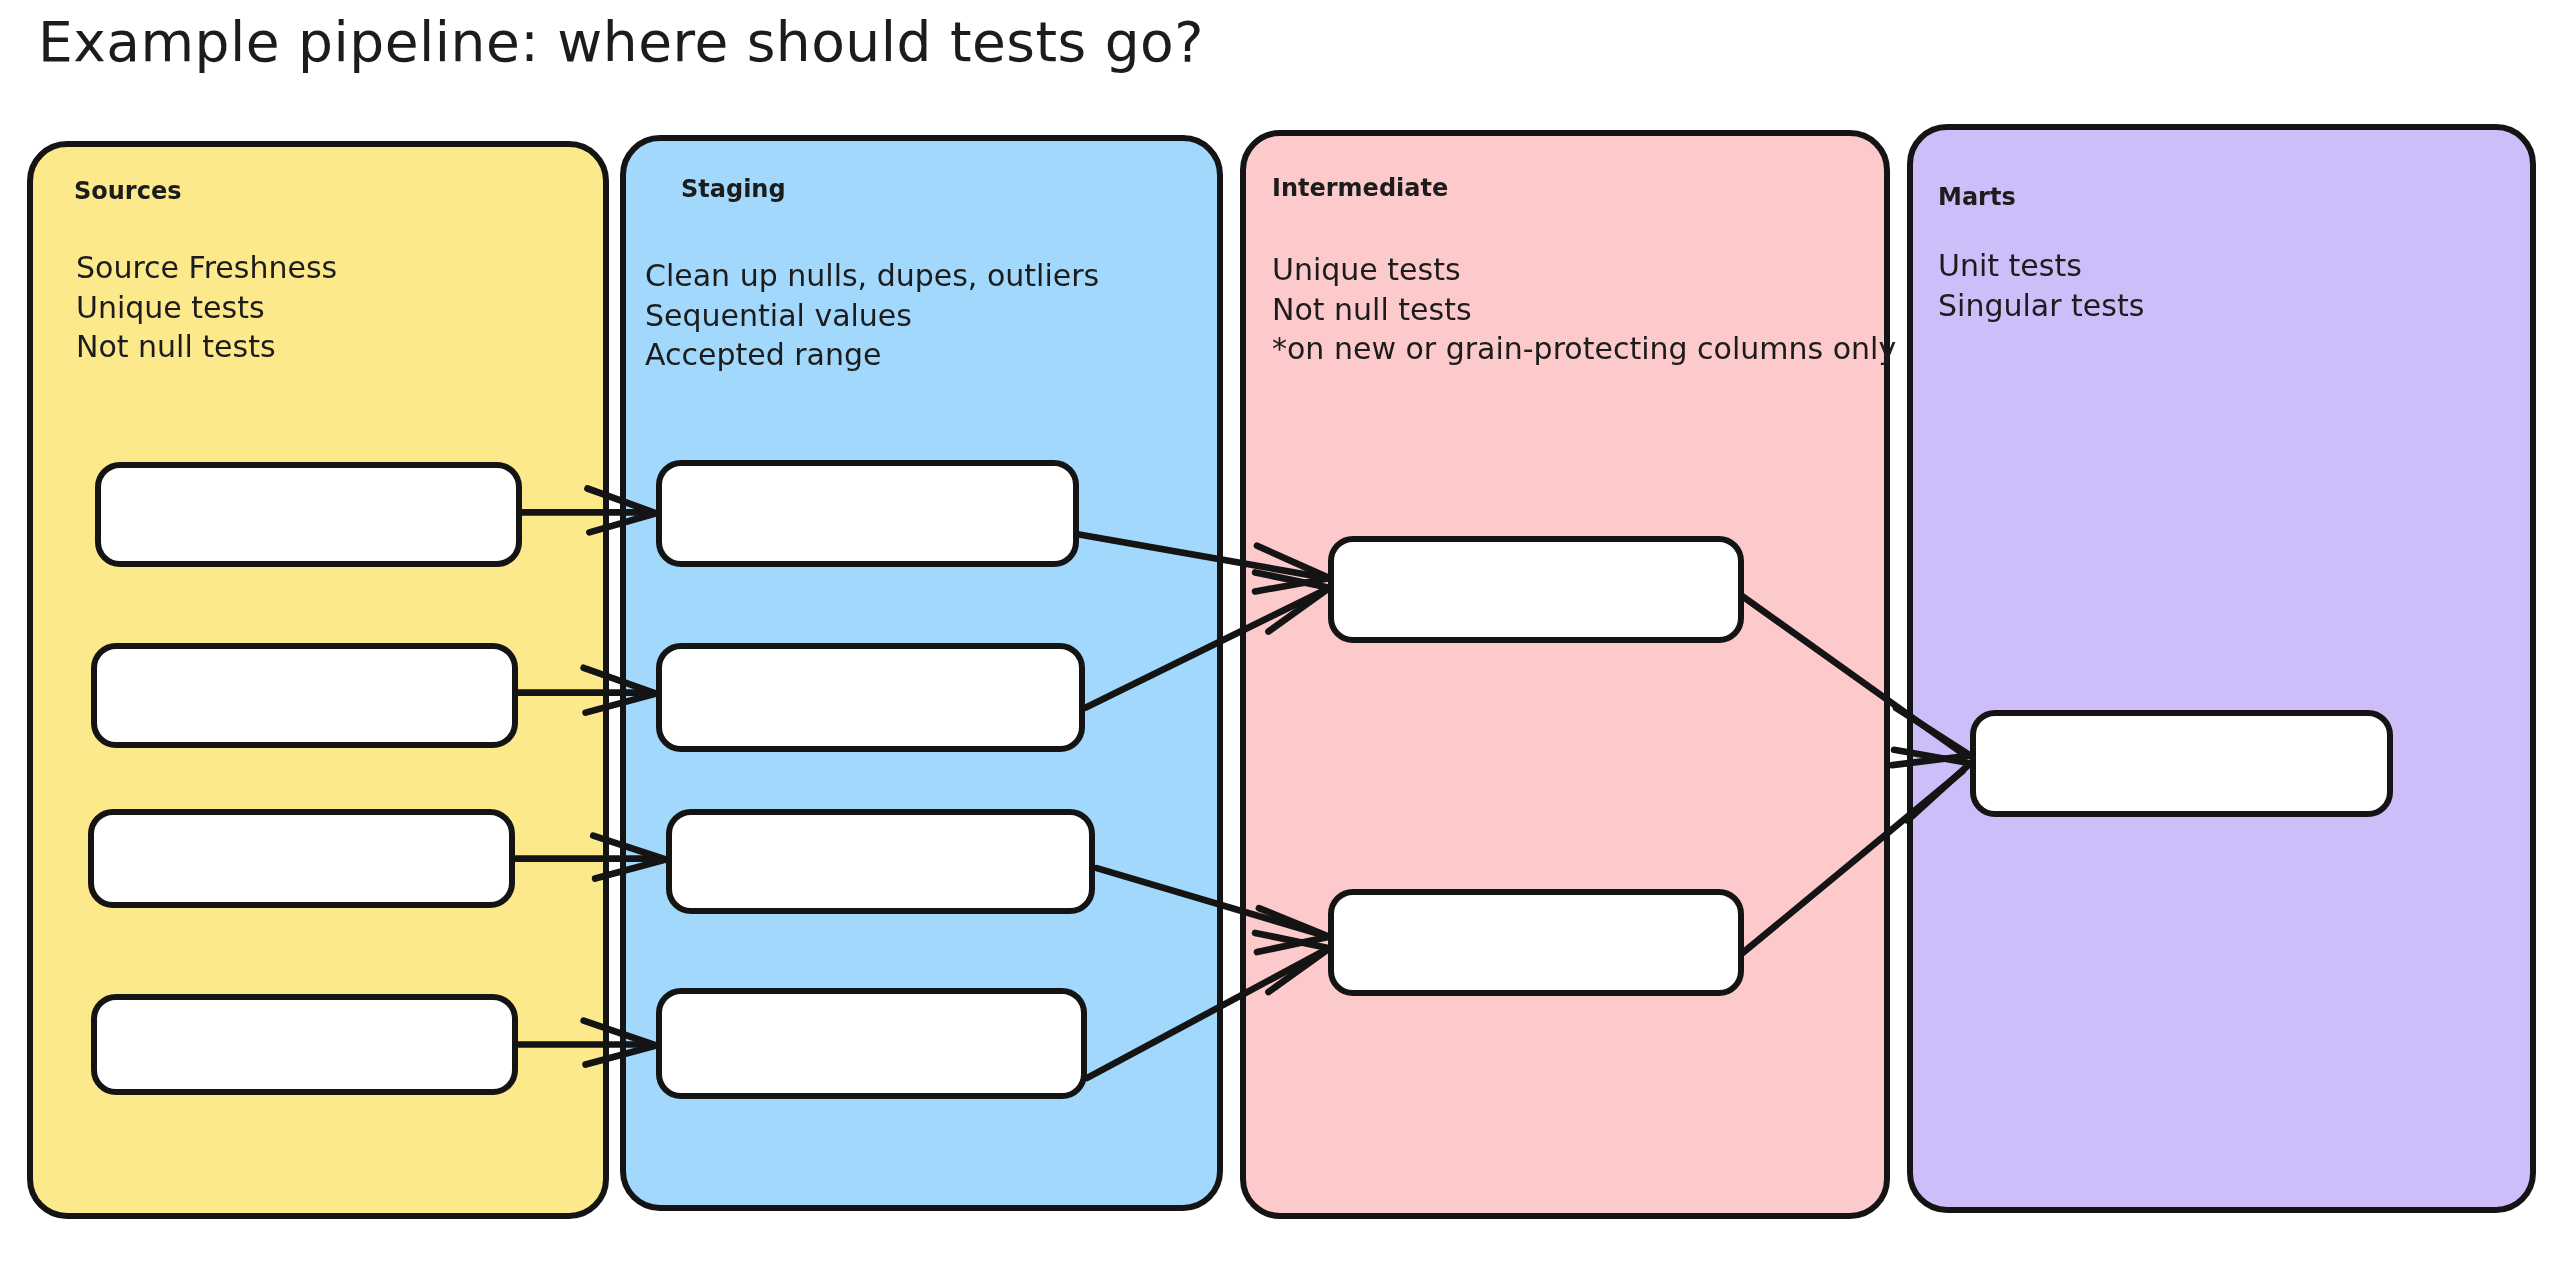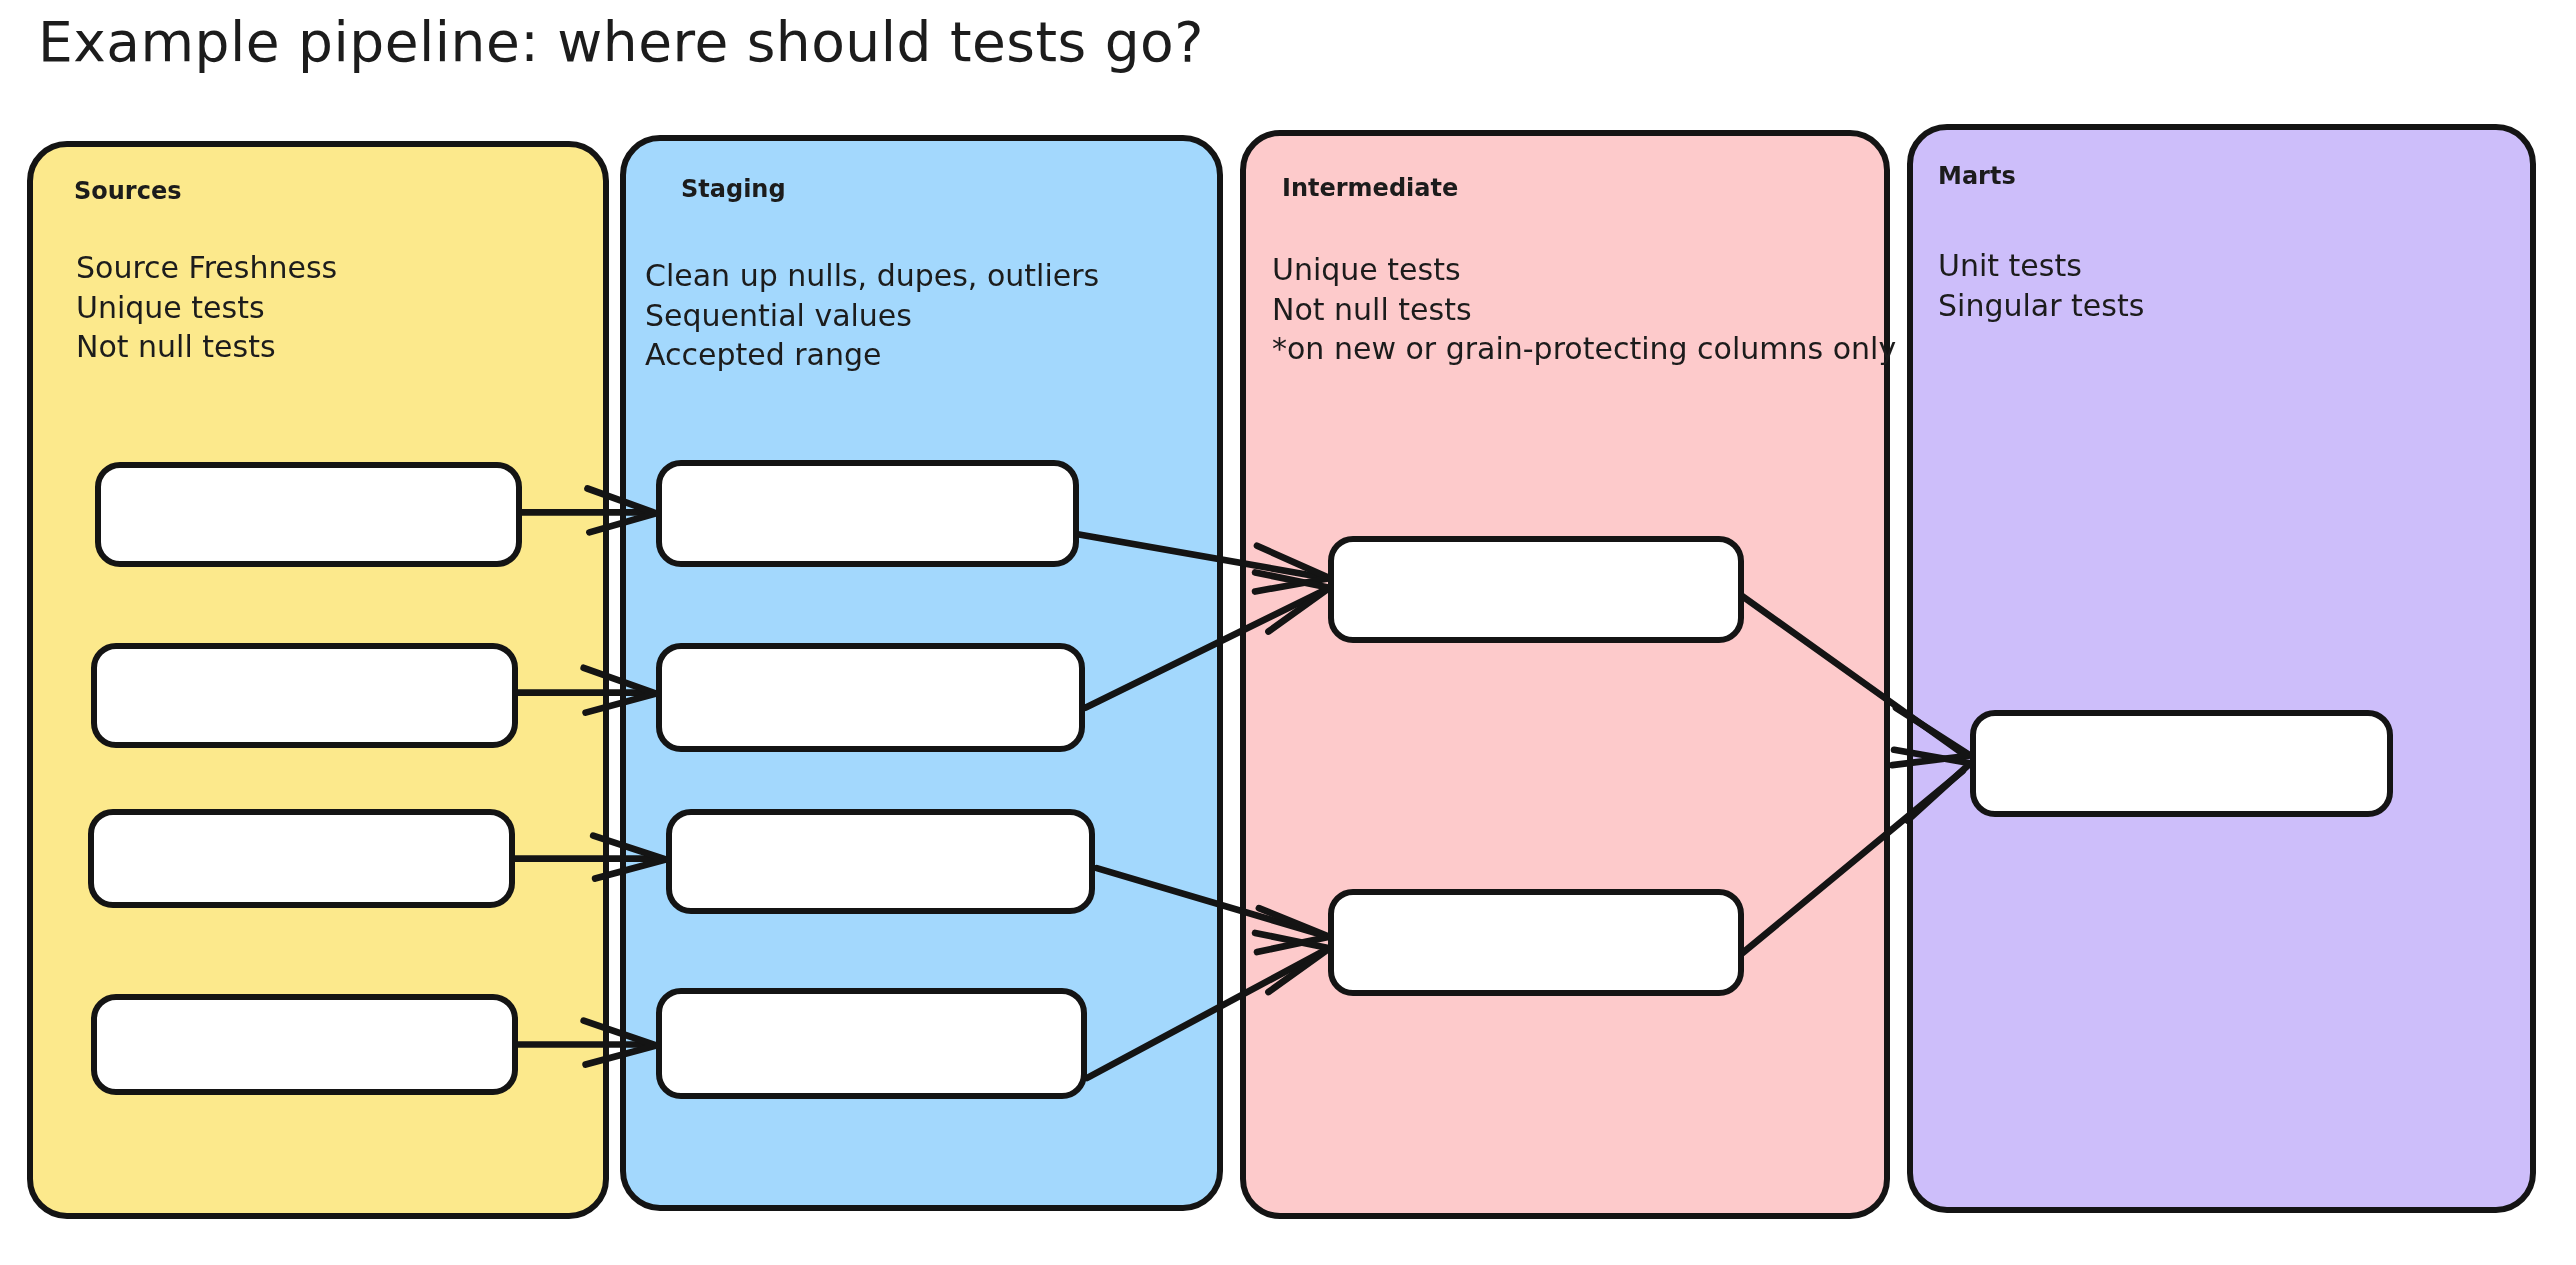--- a/index.html
+++ b/index.html
@@ -91,30 +91,30 @@
   </div>
   <div class="lane-title" style="left:645px; top:175px;margin-left:36px;">Staging</div>
   <div class="lane-notes" style="left:645px; top:256px;">
     <div>Clean up nulls, dupes, outliers</div>
     <div>Sequential values</div>
     <div>Accepted range</div>
   </div>
 
   <div class="lane" style="left:1240px; top:130px; width:650px; height:1089px; background:#FDCACB;">
   </div>
-  <div class="lane-title" style="left:1272px; top:174px;margin-left:10px;">Intermediate</div>
+  <div class="lane-title" style="left:1272px; top:174px;">Intermediate</div>
   <div class="lane-notes" style="left:1272px; top:250px;">
     <div>Unique tests</div>
     <div>Not null tests</div>
     <div>*on new or grain-protecting columns only</div>
   </div>
 
   <div class="lane" style="left:1907px; top:124px; width:629px; height:1089px; background:#CDBEFA;">
   </div>
-  <div class="lane-title" style="left:1938px; top:162px;">Marts</div>
+  <div class="lane-title" style="left:1938px; top:183px;">Marts</div>
   <div class="lane-notes" style="left:1938px; top:246px;">
     <div>Unit tests</div>
     <div>Singular tests</div>
   </div>
 
   <svg id="edges" viewBox="0 0 2701 1327" xmlns="http://www.w3.org/2000/svg">
     <g fill="none" stroke="#141414" stroke-width="7" stroke-linecap="round" stroke-linejoin="round">
 
       <path d="M545 537 L680 537"></path>
       <path d="M616 512 L688 538 L618 558"></path>

